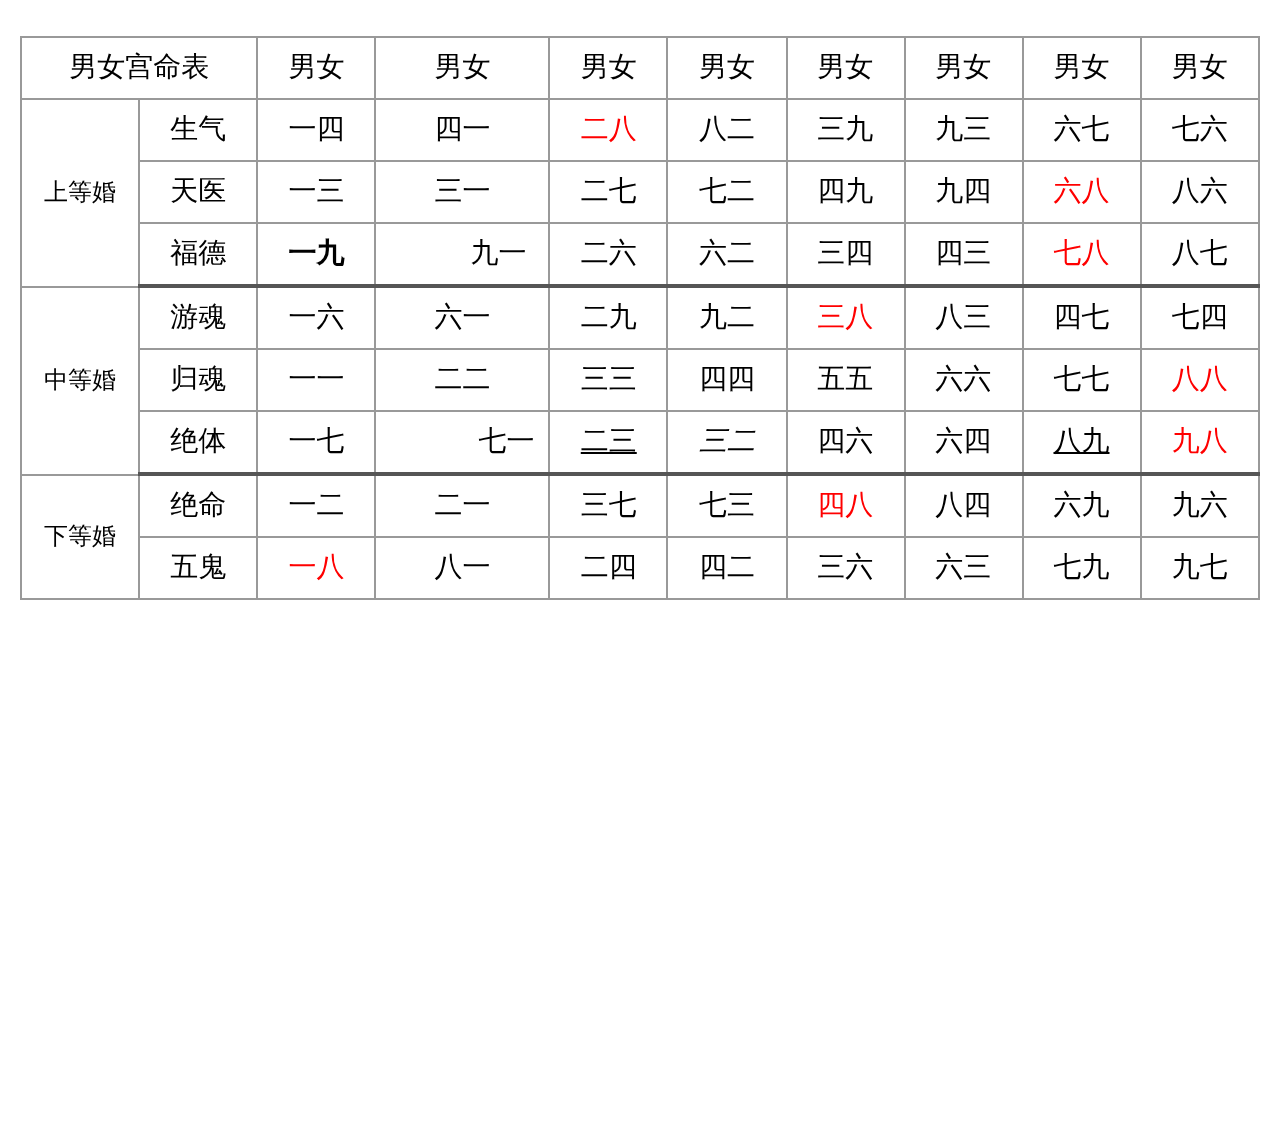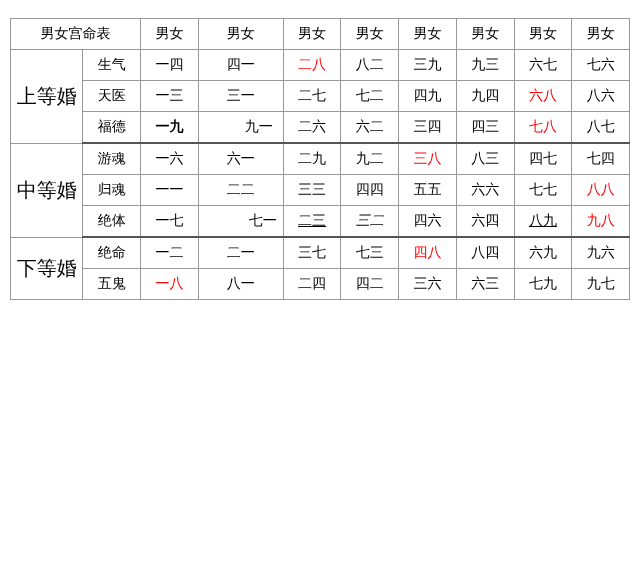--- a/index.html
+++ b/index.html
@@ -26,21 +26,21 @@
       color: #000;
       min-width: 55px;
     }
     .red { color: red; margin-left: 27px; }
     .header-row td {
       font-weight: normal;
       background: #fff;
       margin-top: 28px;
     }
     .category-cell {
-      font-size: 20px;
+      font-size: 12px;
       font-family: Liberation Mono, monospace;
     }
     .merged-category {
       vertical-align: middle;
     }
   </style>
 </head>
 <body>
 
 <div class="page-title"></div>

